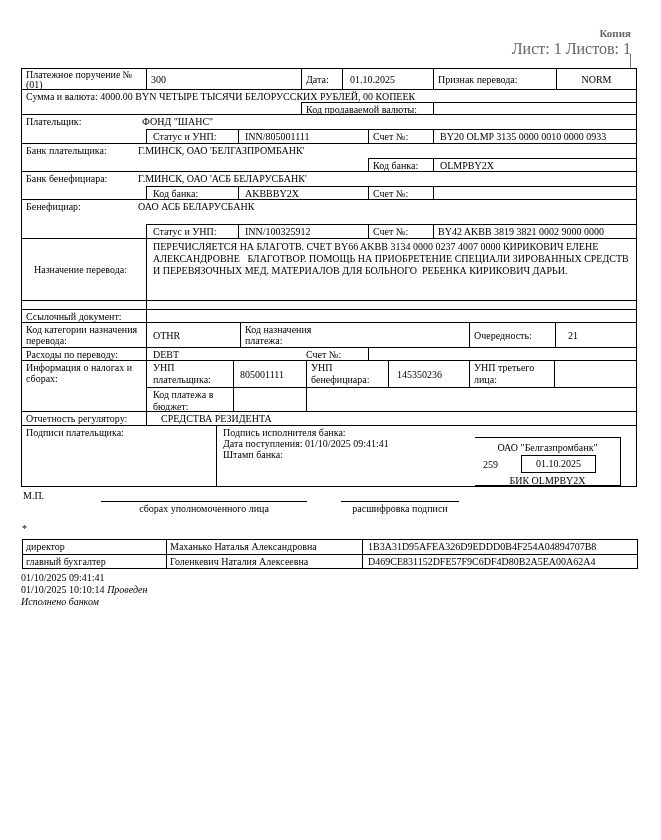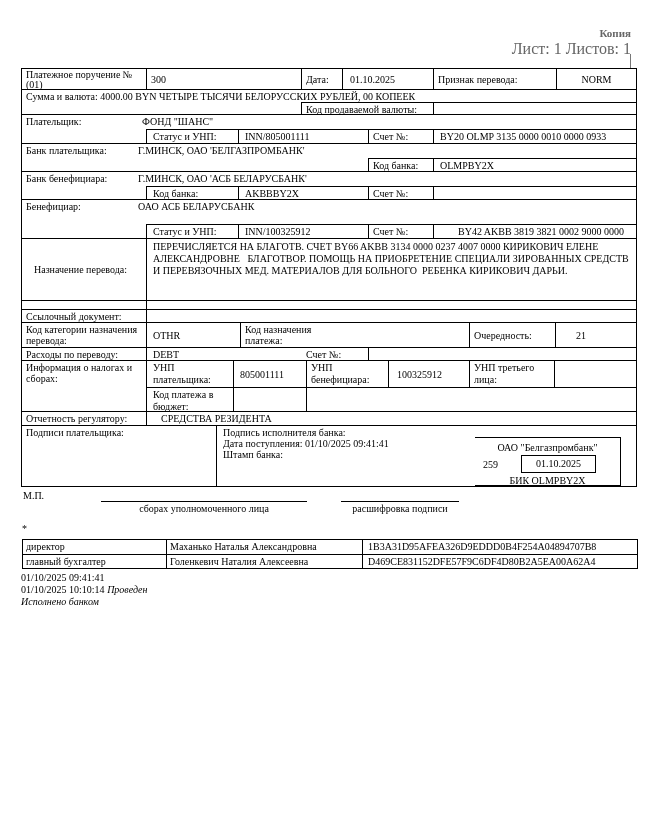--- a/index.html
+++ b/index.html
@@ -92,21 +92,21 @@
     <div class="cell bl bt" style="left:346px;width:65px;top:14px;">Счет №:</div>
     <div class="cell bl bt" style="left:411px;right:0;top:14px;"></div>
   </div>
 
   <div class="row" style="height:39px">
     <div class="cell" style="left:0;width:116px;height:14px;">Бенефициар:</div>
     <div class="cell" style="left:112px;right:0;height:14px;">ОАО АСБ БЕЛАРУСБАНК</div>
     <div class="cell bl bt" style="left:124px;width:92px;top:24px;padding-left:6px;">Статус и УНП:</div>
     <div class="cell bl bt" style="left:216px;width:130px;top:24px;padding-left:6px;">INN/100325912</div>
     <div class="cell bl bt" style="left:346px;width:65px;top:24px;">Счет №:</div>
-    <div class="cell bl bt" style="left:411px;right:0;top:24px;padding-left:24px;">BY42 AKBB 3819 3821 0002 9000 0000</div>
+    <div class="cell bl bt" style="left:411px;right:0;top:24px;padding-left:4px;">BY42 AKBB 3819 3821 0002 9000 0000</div>
   </div>
 
   <div class="row" style="height:62px">
     <div class="cell vc" style="left:8px;width:124px;">Назначение перевода:</div>
     <div class="cell bl wrap" style="left:124px;right:0;padding:2px 6px 2px 6px;line-height:12px;white-space:pre-wrap;">ПЕРЕЧИСЛЯЕТСЯ НА БЛАГОТВ. СЧЕТ BY66 AKBB 3134 0000 0237 4007 0000 КИРИКОВИЧ ЕЛЕНЕ АЛЕКСАНДРОВНЕ   БЛАГОТВОР. ПОМОЩЬ НА ПРИОБРЕТЕНИЕ СПЕЦИАЛИ ЗИРОВАННЫХ СРЕДСТВ И ПЕРЕВЯЗОЧНЫХ МЕД. МАТЕРИАЛОВ ДЛЯ БОЛЬНОГО  РЕБЕНКА КИРИКОВИЧ ДАРЬИ.</div>
   </div>
 
   <div class="row" style="height:9px">
     <div class="cell bl" style="left:124px;right:0;"></div>
   </div>
@@ -114,36 +114,36 @@
   <div class="row" style="height:13px">
     <div class="cell" style="left:0;width:124px;">Ссылочный документ:</div>
     <div class="cell bl" style="left:124px;right:0;"></div>
   </div>
 
   <div class="row" style="height:25px">
     <div class="cell wrap" style="left:0;width:124px;line-height:11px;">Код категории назначения перевода:</div>
     <div class="cell bl vc" style="left:124px;width:94px;padding-left:6px;">OTHR</div>
     <div class="cell bl wrap" style="left:218px;width:86px;line-height:11px;">Код назначения платежа:</div>
     <div class="cell bl vc" style="left:447px;width:86px;">Очередность:</div>
-    <div class="cell bl vc" style="left:533px;right:0;padding-left:20px;">21</div>
+    <div class="cell bl vc" style="left:533px;right:0;padding-left:12px;">21</div>
   </div>
 
   <div class="row" style="height:13px">
     <div class="cell" style="left:0;width:124px;">Расходы по переводу:</div>
     <div class="cell bl" style="left:124px;width:156px;padding-left:6px;">DEBT</div>
     <div class="cell" style="left:280px;width:66px;">Счет №:</div>
     <div class="cell bl" style="left:346px;right:0;"></div>
   </div>
 
   <div class="row" style="height:51px">
     <div class="cell wrap" style="left:0;width:124px;line-height:11px;">Информация о налогах и сборах:</div>
     <div class="cell bl wrap" style="left:124px;width:87px;height:26px;line-height:12px;padding-left:6px;">УНП плательщика:</div>
     <div class="cell bl vc" style="left:211px;width:73px;height:26px;padding-left:6px;">805001111</div>
     <div class="cell bl wrap" style="left:284px;width:82px;height:26px;line-height:12px;">УНП бенефициара:</div>
-    <div class="cell bl vc" style="left:366px;width:81px;height:26px;padding-left:8px;">100325912</div>
+    <div class="cell bl vc" style="left:366px;width:81px;height:26px;padding-left:8px;">145350236</div>
     <div class="cell bl wrap" style="left:447px;width:85px;height:26px;line-height:12px;">УНП третьего лица:</div>
     <div class="cell bl" style="left:532px;right:0;height:26px;"></div>
     <div class="cell bl bt wrap" style="left:124px;width:87px;top:26px;line-height:12px;padding-left:6px;">Код платежа в бюджет:</div>
     <div class="cell bl bt" style="left:211px;width:73px;top:26px;"></div>
     <div class="cell bl bt" style="left:284px;right:0;top:26px;"></div>
   </div>
 
   <div class="row" style="height:14px">
     <div class="cell" style="left:0;width:124px;">Отчетность регулятору:</div>
     <div class="cell bl" style="left:124px;right:0;padding-left:14px;">СРЕДСТВА РЕЗИДЕНТА</div>

